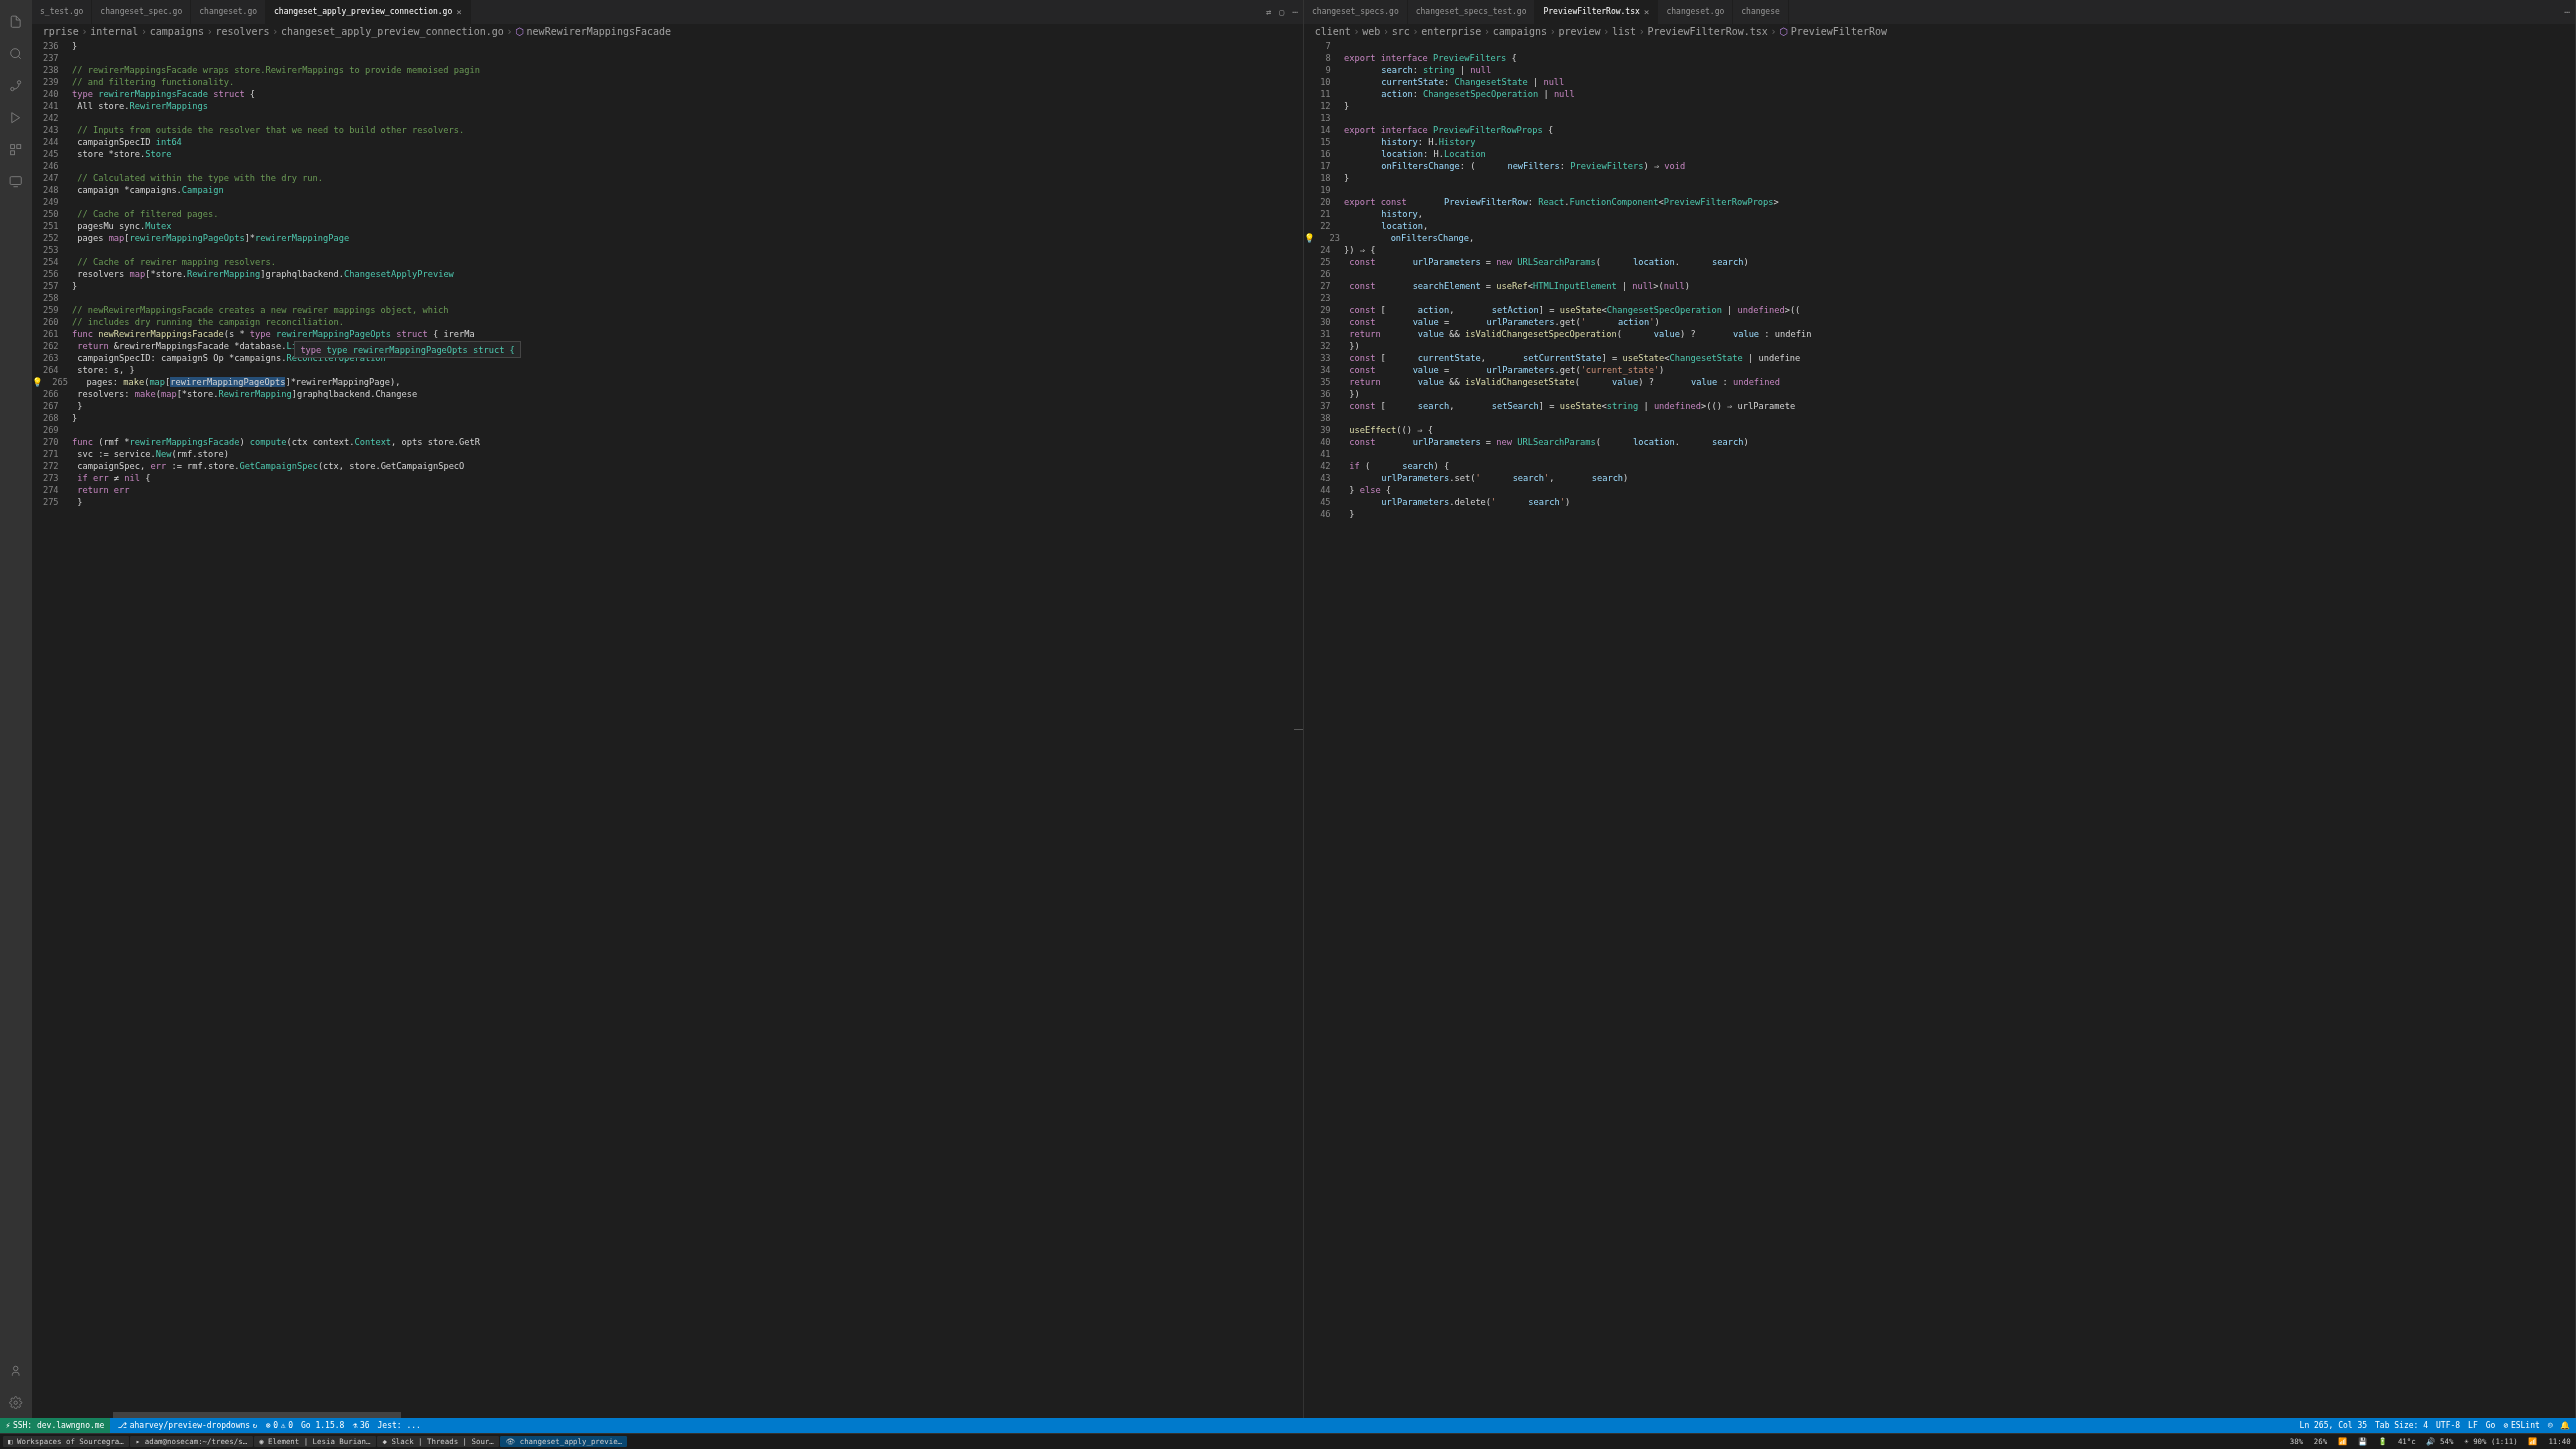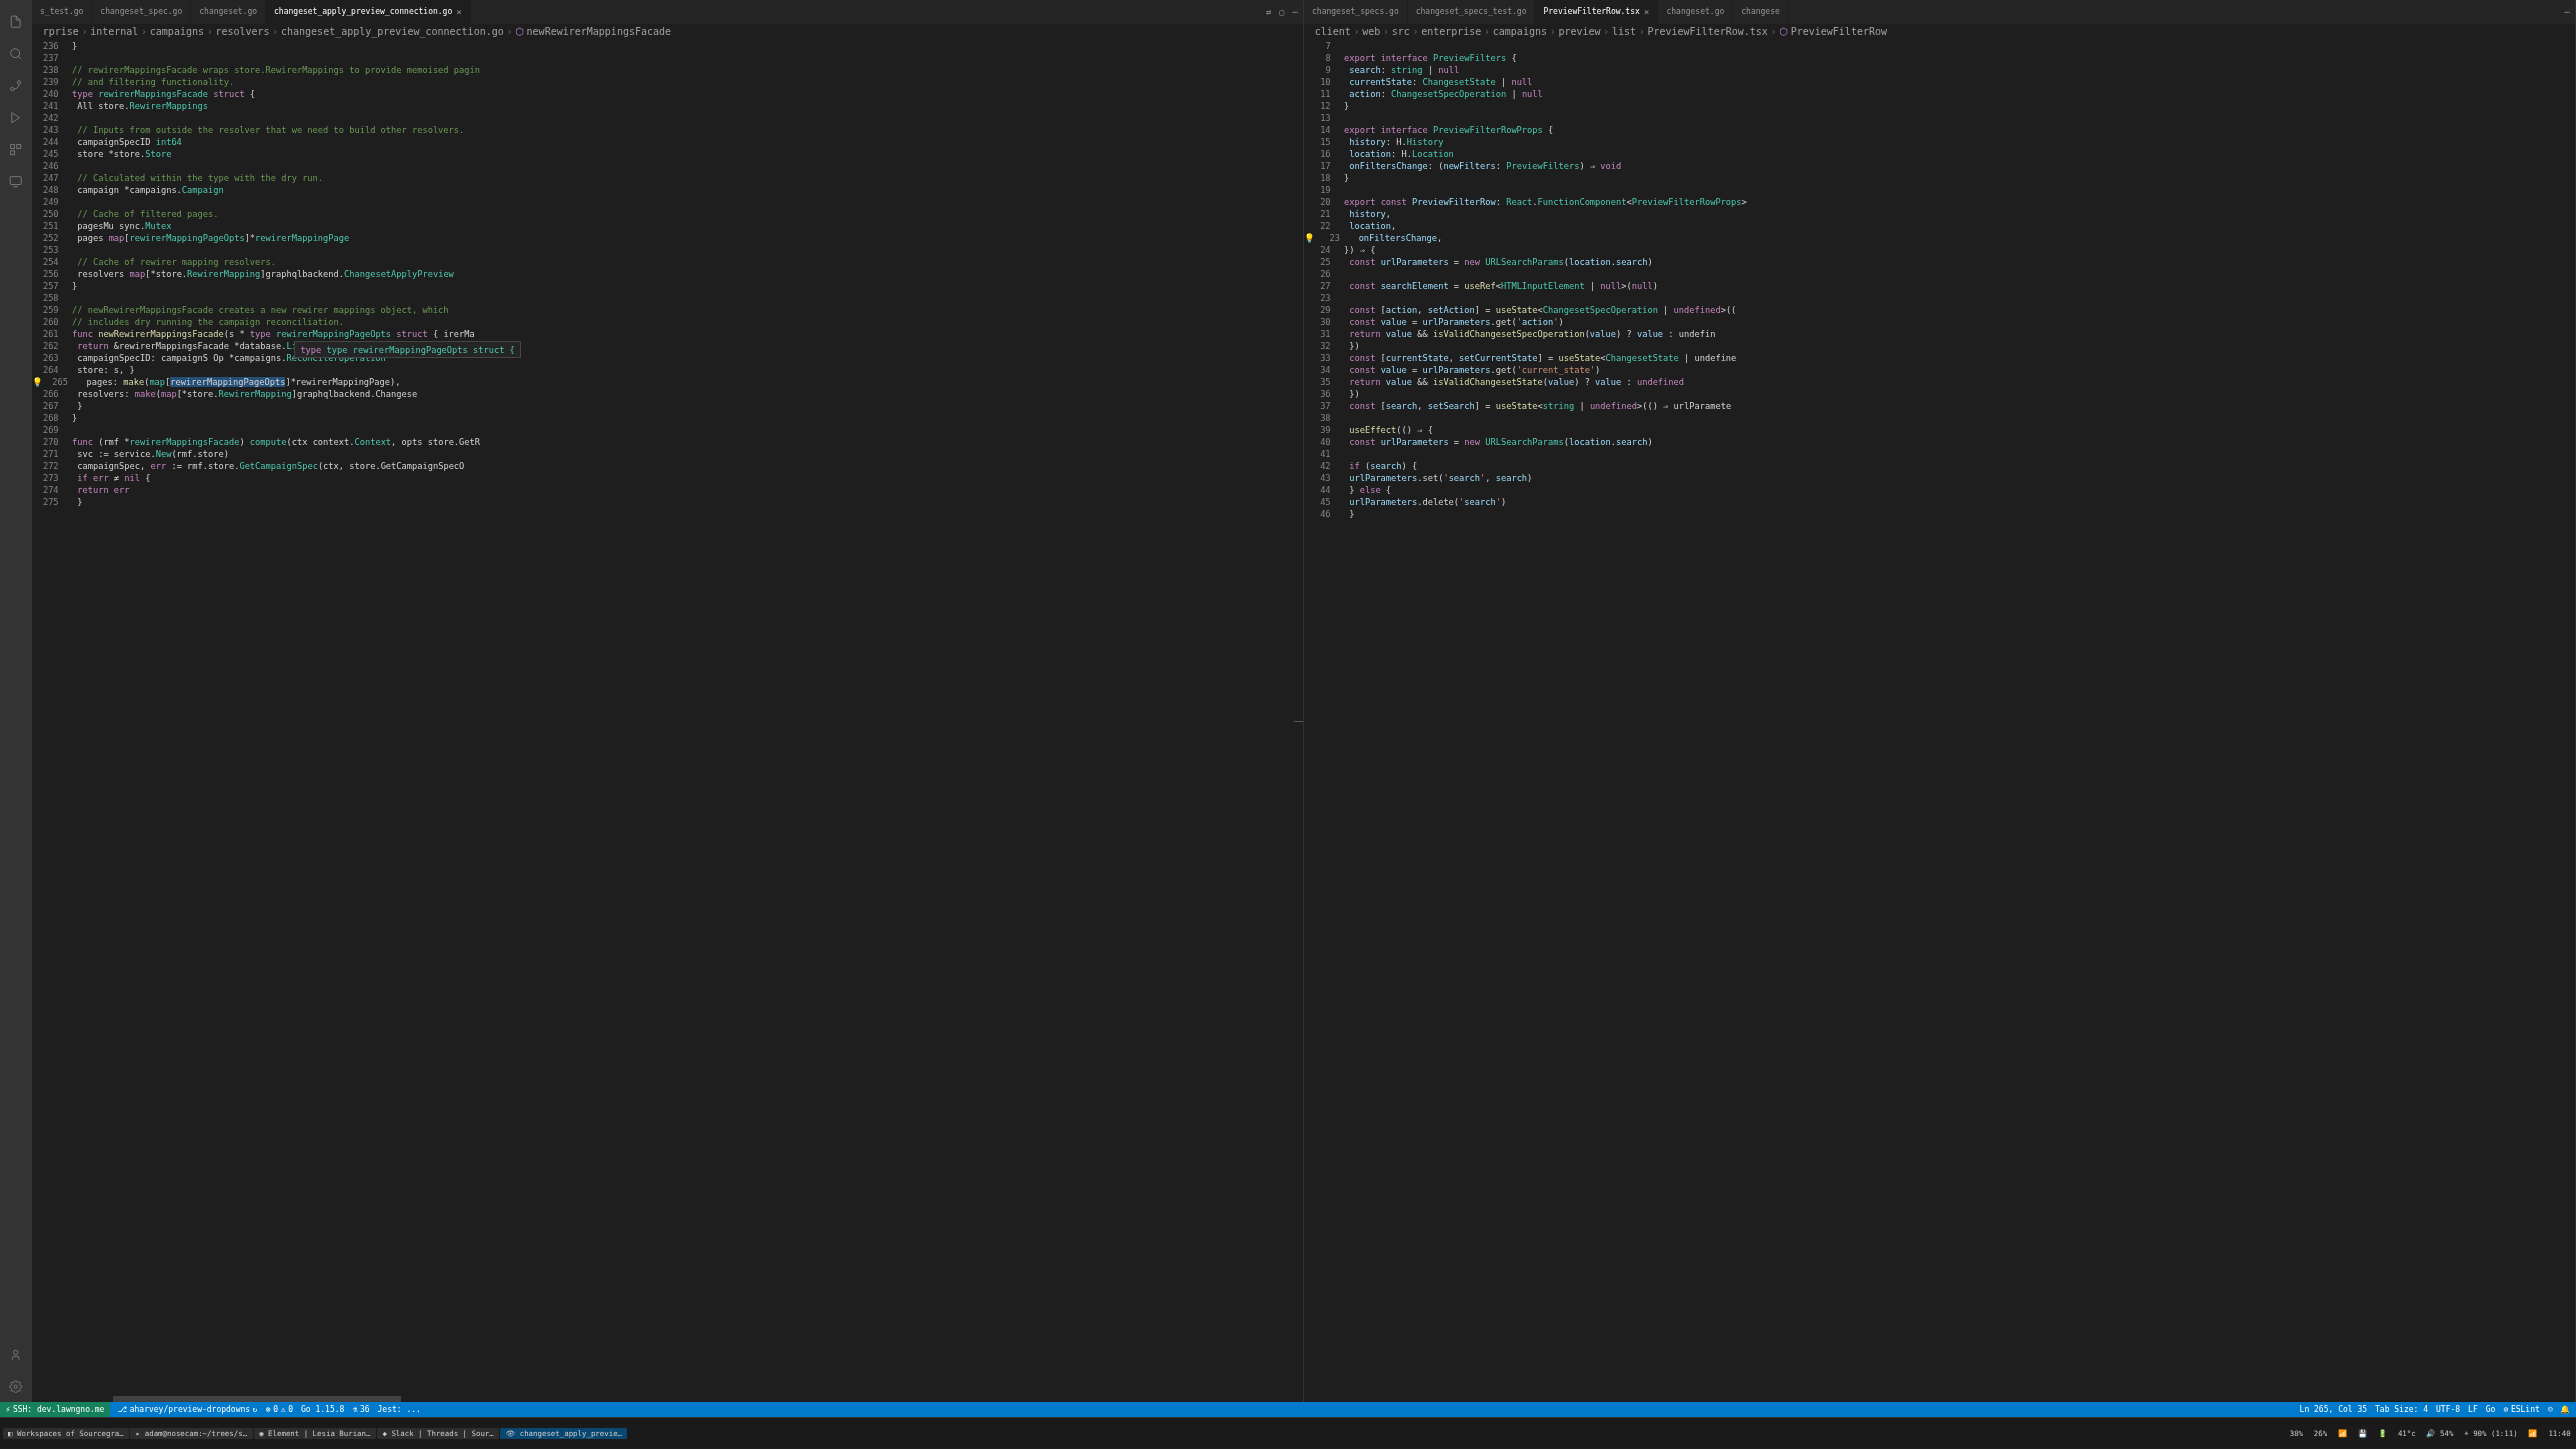--- a/index.html
+++ b/index.html
@@ -20,30 +20,30 @@
 .split-view { display: flex; flex: 1; overflow: hidden; }
 .editor-pane { flex: 1; display: flex; flex-direction: column; overflow: hidden; position: relative; border-right: 0.7px solid #333; }
 .code-area { flex: 1; display: flex; overflow: hidden; position: relative; }
 .line { height: 12px; line-height: 12px; }
 .ln { display: inline-block; width: 40px; text-align: right; padding-right: 13.4px; color: #858585; }
 .kw { color: #c586c0; }
 .type { color: #4ec9b0; }
 .fn-name { color: #dcdcaa; }
 .str { color: #ce9178; }
 .com { color: #6a9955; }
-.ident { color: #9cdcfe; }
+.ident { color: #9cdcfe; margin-left: 32px; }
 .highlight { background: #264f78; }
 .hover-tooltip { position: absolute; background: #252526; border: 0.7px solid #454545; padding: 2.7px 5.4px; font-size: 8.7px; z-index: 10; }
 .bulb { color: #ffcc00; display: inline-block; width: 9.4px; }
 .minimap { width: 9.4px; background: #1e1e1e; position: relative; }
 .mm-mark { position: absolute; width: 100%; height: 1.3px; background: #565656; }
 .status-bar { height: 14.8px; background: #007acc; display: flex; align-items: center; color: #fff; font-size: 8px; padding: 0 5.4px; gap: 8px; }
 .status-bar .item { display: flex; align-items: center; gap: 2.7px; cursor: pointer; }
 .status-bar .right { margin-left: auto; display: flex; gap: 8px; }
-.taskbar { height: 32px; background: #1a1a1a; display: flex; align-items: center; color: #ccc; font-size: 7.4px; padding: 0 2.7px; gap: 1.3px; border-top: 0.7px solid #333; }
+.taskbar { height: 16px; background: #1a1a1a; display: flex; align-items: center; color: #ccc; font-size: 7.4px; padding: 0 2.7px; gap: 1.3px; border-top: 0.7px solid #333; }
 .taskbar .tb-item { padding: 1.3px 5.4px; background: #2d2d2d; border-radius: 1.3px; cursor: pointer; white-space: nowrap; }
 .taskbar .tb-item.active { background: #094771; }
 .taskbar .tb-right { margin-left: auto; display: flex; gap: 5.4px; align-items: center; }
 .taskbar .tb-stat { padding: 0 2.7px; }
 svg { width: 13.4px; height: 13.4px; }
 .scrollbar-h { position: absolute; bottom: 0; left: 81px; height: 6.7px; width: 288px; background: rgba(121,121,121,0.4); }
 </style>
 </head>
 <body>
 

